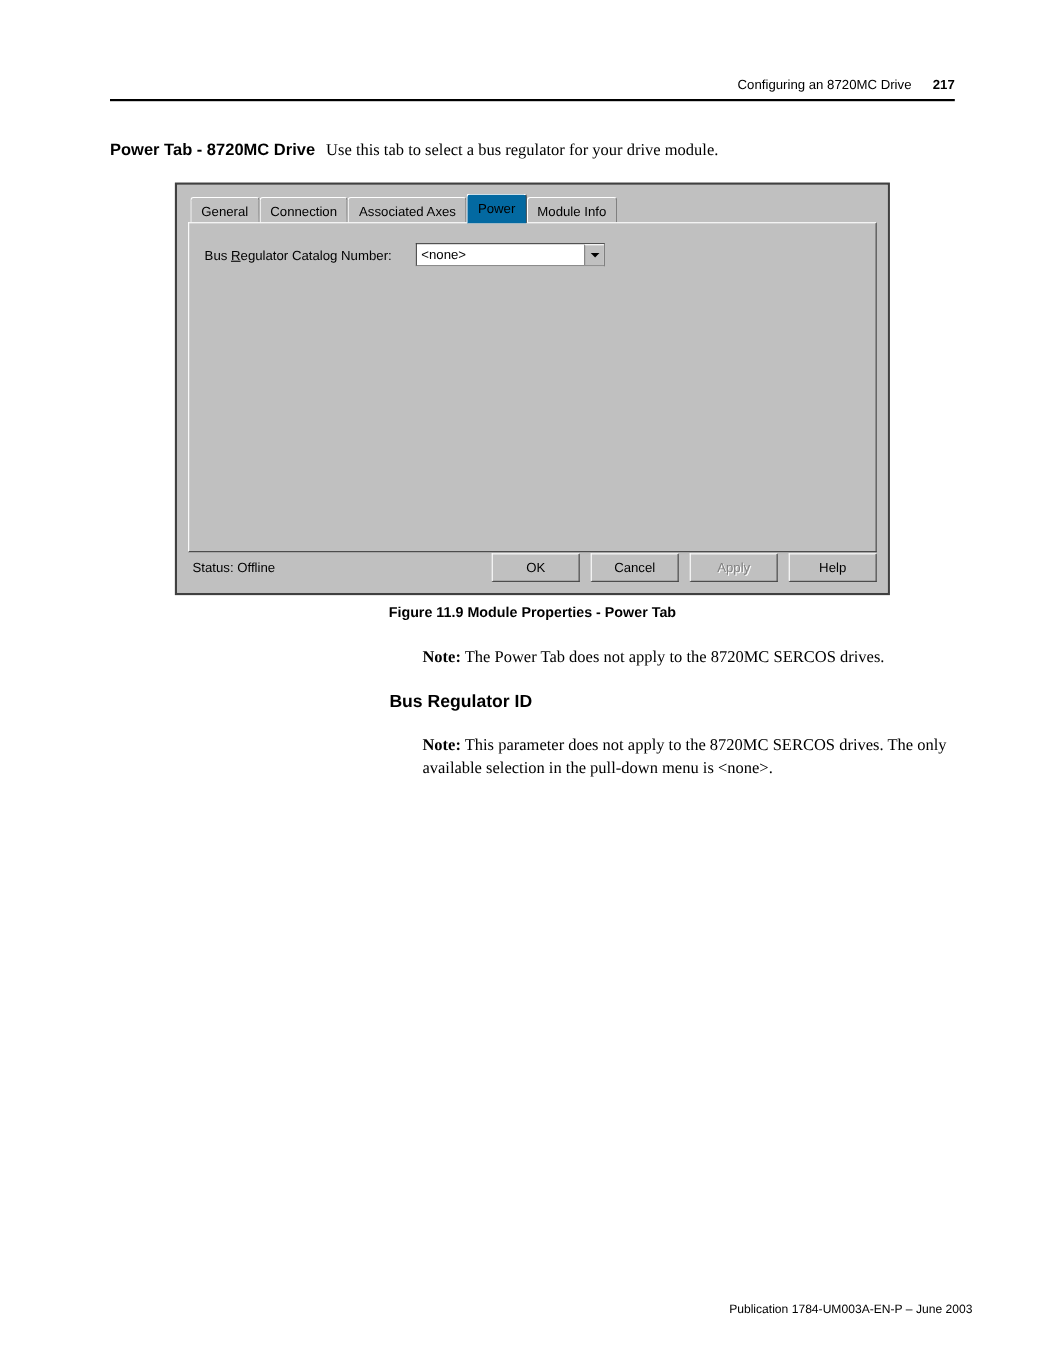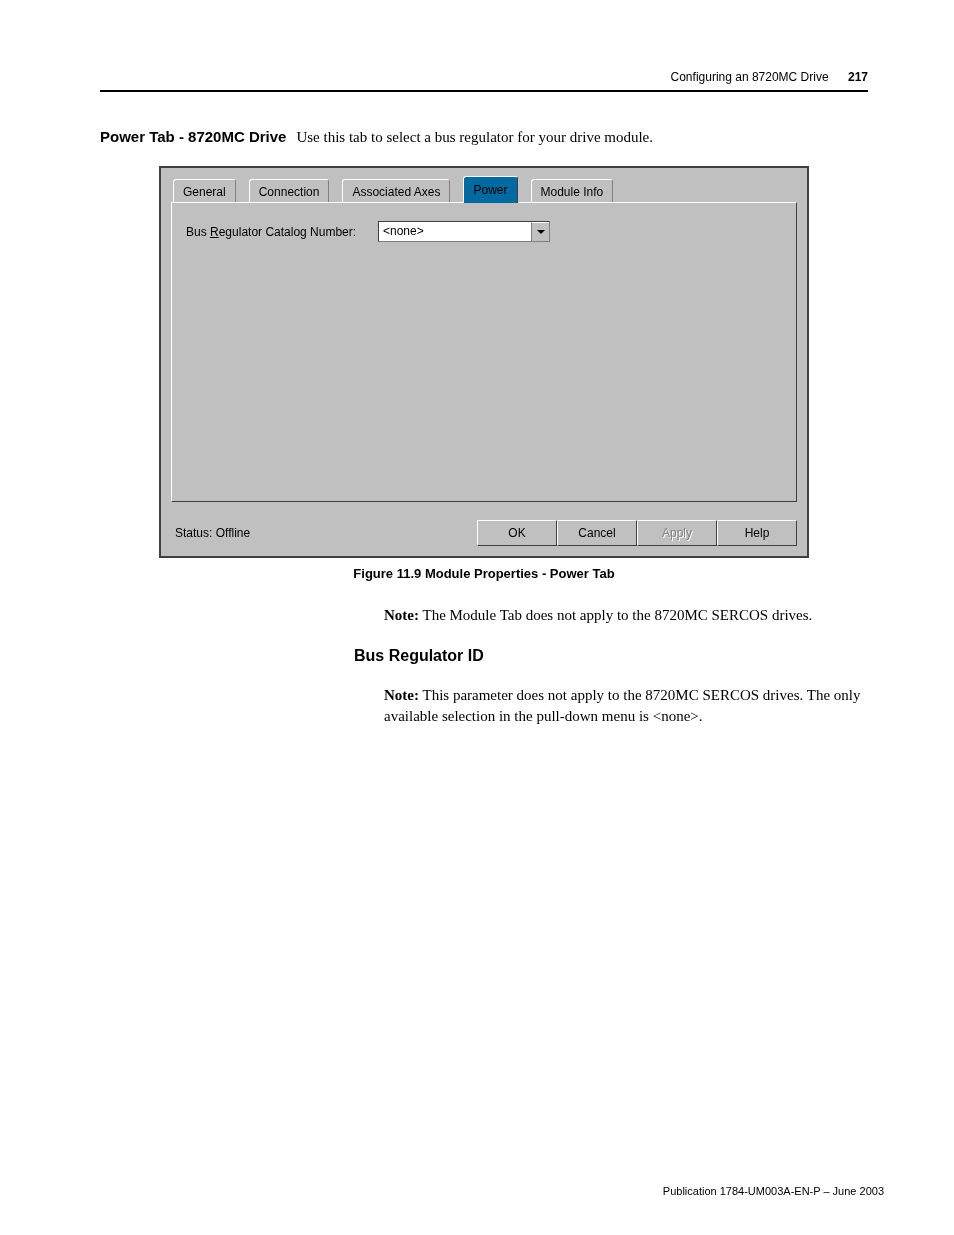--- a/index.html
+++ b/index.html
@@ -116,21 +116,21 @@
     padding-left: 2px;
   }
   .tab {
     border: 1px solid #808080;
     border-bottom: none;
     background: #c0c0c0;
     padding: 3px 9px;
     font-size: 12px;
     border-top-left-radius: 3px;
     border-top-right-radius: 3px;
-    margin-right: 13px;
+    margin-right: 0;
     position: relative;
     top: 1px;
     height: 18px;
     display: flex;
     align-items: center;
   }
   .tab.inactive {
     border-top-color: #fff;
     border-left-color: #fff;
   }
@@ -193,21 +193,22 @@
   .combo .dd::before {
     content: "";
     width: 0; height: 0;
     border-left: 4px solid transparent;
     border-right: 4px solid transparent;
     border-top: 4px solid #000;
   }
   .btn-row {
     display: flex;
     align-items: center;
-    margin-top: 18px;
+    gap: 10px;
+    margin-top: 1px;
   }
   .status {
     flex: 1;
     font-size: 12px;
     padding-left: 4px;
   }
   .win-btn {
     width: 78px;
     height: 24px;
     background: #c0c0c0;
@@ -318,21 +319,21 @@
             <span>Help</span>
           </div>
       </div>
     </div>
   </div>
 
   <div class="fig-caption">Figure 11.9 Module Properties - Power Tab</div>
 
   <div class="body-col">
     <p class="body-para">
-      <span class="note-bold">Note:</span><span> The Module Tab does not apply to the 8720MC SERCOS drives.</span>
+      <span class="note-bold">Note:</span><span> The Power Tab does not apply to the 8720MC SERCOS drives.</span>
     </p>
   </div>
 
   <div class="sub-heading">Bus Regulator ID</div>
 
   <div class="body-col">
     <p class="body-para">
       <span class="note-bold">Note:</span><span> This parameter does not apply to the 8720MC SERCOS drives. The only available selection in the pull-down menu is &lt;none&gt;.</span>
     </p>
   </div>

